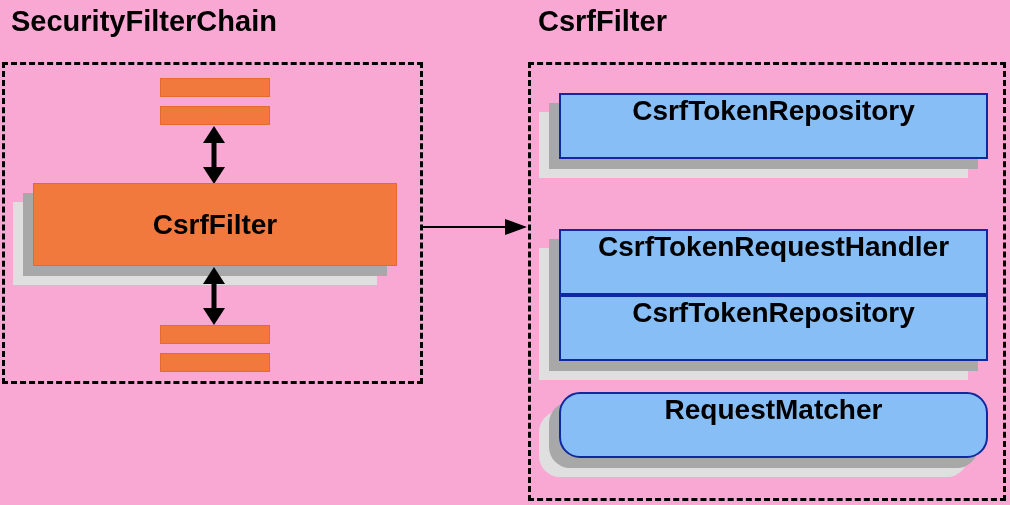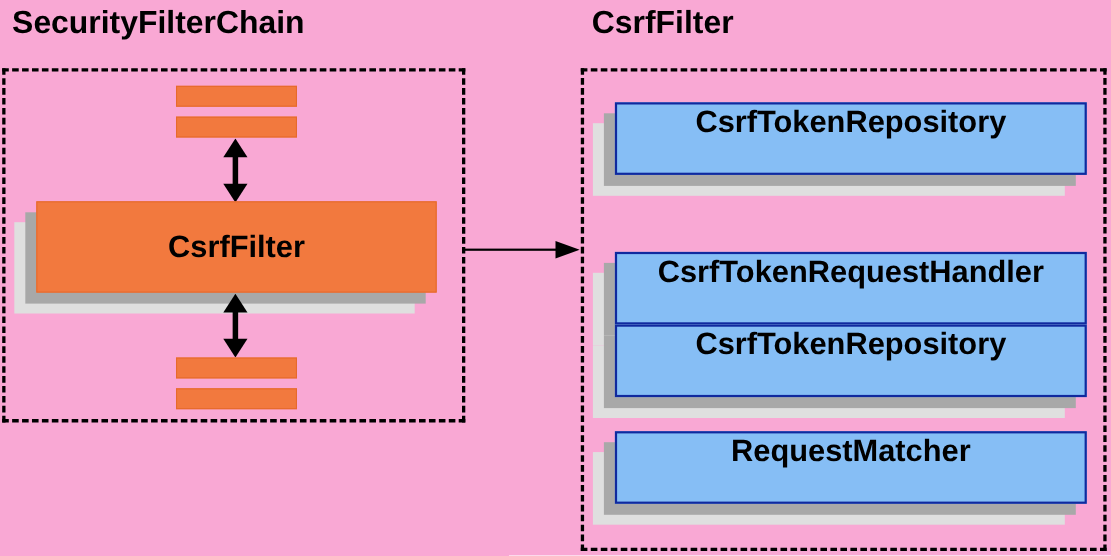--- a/index.html
+++ b/index.html
@@ -98,21 +98,21 @@
     align-items: flex-start;
     justify-content: center;
     font-size: 28px;
     font-weight: bold;
     color: #000000;
     white-space: nowrap;
   }
   .blue-1 { top: 93px; }
   .blue-2 { top: 195px; margin-top: 34px; }
   .blue-3 { top: 295px; }
-  .blue-4 { top: 392px; }
+  .blue-4 { top: 392px; border-radius: 21px; }
 </style>
 </head>
 <body>
 
 <div class="canvas">
 
   <div class="panel-title title-left">SecurityFilterChain</div>
   <div class="panel-title title-right">CsrfFilter</div>
 
   <div class="dashed-box boundary-left"></div>

